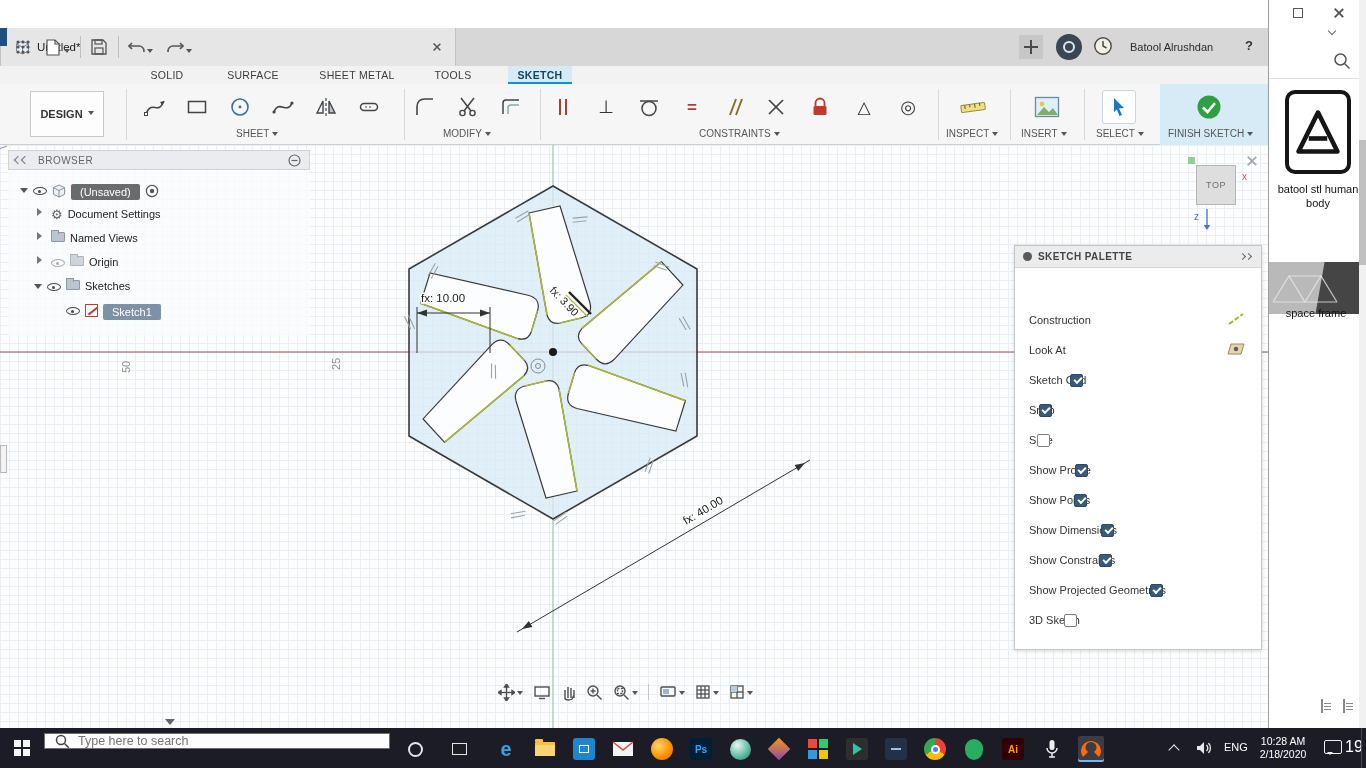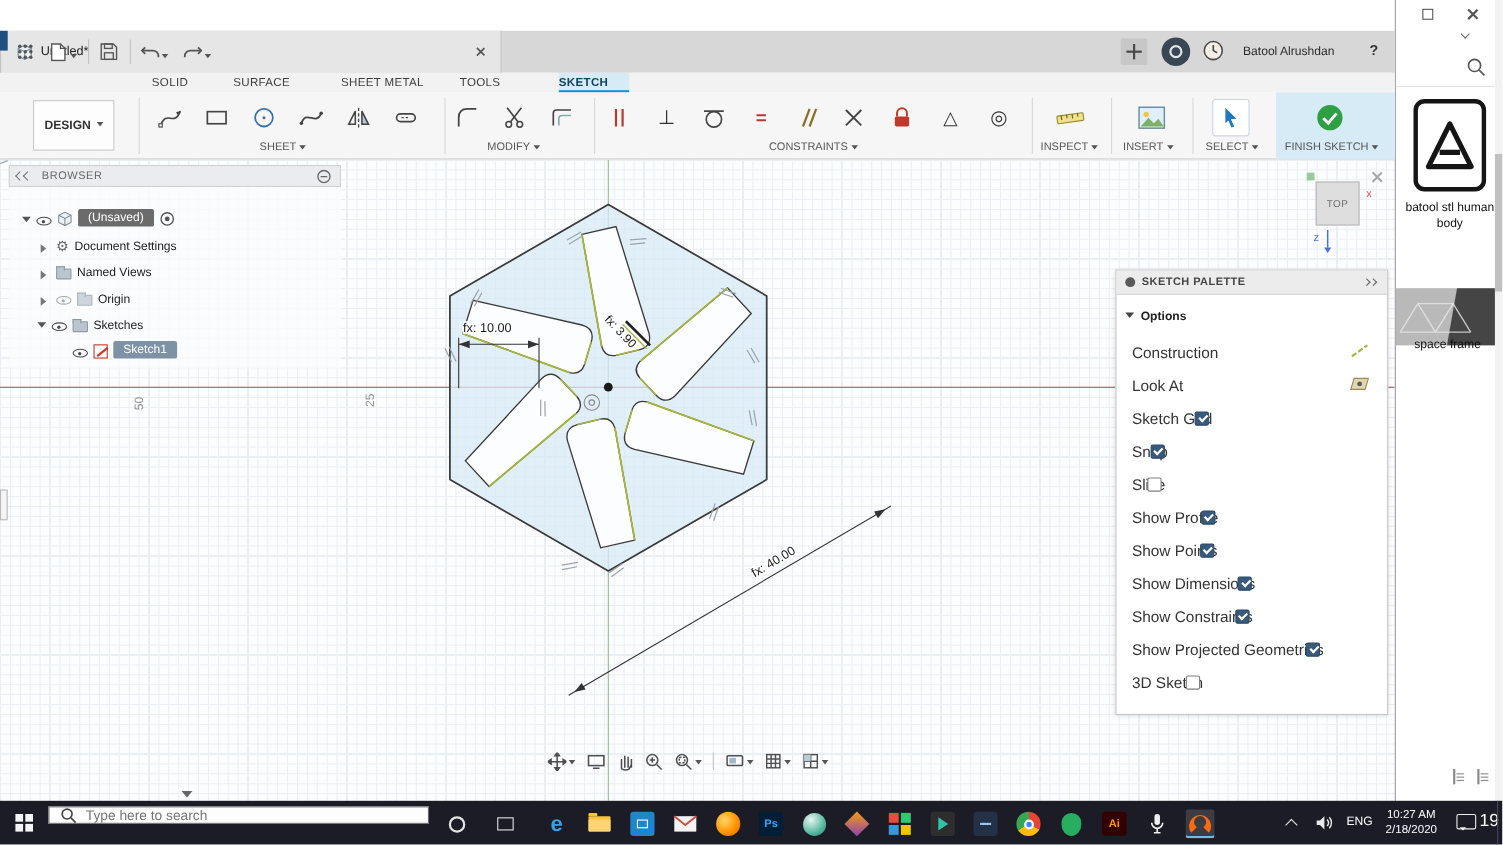--- a/index.html
+++ b/index.html
@@ -26,21 +26,21 @@
 .caret{width:0;height:0;border:3.5px solid transparent;border-top:4.5px solid #555;margin-top:4px}
 .vthin{top:8px;width:1px;height:22px;background:#bfbfbf}
 .doc-tab{left:557px;top:0;width:456px;height:38px;background:#e6e6e6;border-left:1px solid #c3c3c3;border-right:1px solid #c3c3c3;display:flex;align-items:center}
 .plus-tile{left:1019px;top:7px;width:24px;height:24px;background:#c7c7c7;position:absolute}
 .plus-tile::before,.plus-tile::after{content:"";position:absolute;background:#4a4a4a}
 .plus-tile::before{left:5px;top:11px;width:14px;height:2px}
 .plus-tile::after{left:11px;top:5px;width:2px;height:14px}
 
 
 .ribbontabs{left:0;top:66px;width:1268px;height:18px;background:#f2f2f2;z-index:28}
-.rtab{top:0;height:18px;line-height:18px;font-size:10.5px;letter-spacing:.3px;color:#3c3c3c;}
+.rtab{top:0;height:18px;line-height:18px;font-size:10.5px;letter-spacing:.3px;color:#3c3c3c;text-align:center}
 .rtab.active{background:#d6ebf5;border-bottom:2.5px solid #0696d7;color:#11445e;font-weight:bold}
 .toolbar{left:0;top:84px;width:1268px;height:61px;background:#f6f6f6;border-bottom:1px solid #cfcfcf;z-index:28}
 .tool{top:6px;width:34px;height:34px;display:flex;align-items:center;justify-content:center}
 .glab{top:44px;font-size:10px;color:#555;display:flex;align-items:center;gap:3px;white-space:nowrap}
 .vsep{top:5px;width:1px;height:51px;background:#d8d8d8}
 .design-box{left:30px;top:7px;width:74px;height:46px;background:#fdfdfd;border:1px solid #c9c9c9;display:flex;align-items:center;justify-content:center;gap:5px;font-weight:bold;font-size:11px;color:#333}
 .finish-zone{left:1160px;top:0;width:108px;height:61px;background:#d6ebf5}
 .glyph{font-size:15px;color:#333;line-height:1}
 
 
@@ -50,21 +50,21 @@
   linear-gradient(90deg,#eaeff5 1px,transparent 1px),
   linear-gradient(#d7e0ea 1px,transparent 1px),
   linear-gradient(90deg,#d7e0ea 1px,transparent 1px);
  background-size:9px 9px,9px 9px,45px 45px,45px 45px;z-index:1}
 .sketch{position:absolute;left:0;top:0;width:1268px;height:583px}
 .sketch text{font-family:"Liberation Sans",sans-serif}
 
 
 .browser{left:8px;top:5px;width:302px;height:185px;background:rgba(250,251,252,.82);z-index:6}
 .bheader{position:absolute;left:0;top:0;width:100%;height:20px;background:rgba(233,235,238,.95);border:1px solid #d2d2d2;display:flex;align-items:center;font-size:10px;color:#666;letter-spacing:.5px}
-.brow{position:absolute;height:22px;display:flex;align-items:flex-end;gap:5px;font-size:11px;color:#222}
+.brow{position:absolute;height:22px;display:flex;align-items:flex-start;gap:5px;font-size:11px;color:#222}
 .tri-exp{width:0;height:0;border:4px solid transparent;border-top:5px solid #555;margin-top:4px}
 .tri-col{width:0;height:0;border:4px solid transparent;border-left:5px solid #777;margin-left:3px}
 .eye{position:relative;width:14px;height:12px;display:inline-block}
 .eye::before{content:"";position:absolute;left:0;top:3px;width:12px;height:6px;border:1px solid #4a4a4a;border-radius:50%}
 .eye::after{content:"";position:absolute;left:4.5px;top:5.5px;width:3px;height:3px;background:#4a4a4a;border-radius:50%}
 .fold{position:relative;width:14px;height:10px;background:#bcc5ce;border:1px solid #8d99a6;border-radius:1px}
 .fold::before{content:"";position:absolute;top:-3.5px;left:-1px;width:6px;height:3px;background:#bcc5ce;border:1px solid #8d99a6;border-bottom:none}
 .pill-dark{background:#6b6b6b;color:#fff;padding:2px 9px;border-radius:2px;font-size:11px}
 .pill-blue{background:#7d92a4;color:#fff;padding:2px 9px;border-radius:2px;font-size:11px}
 .skicon{position:relative;width:13px;height:13px;border:1.6px solid #c23b2e}
@@ -79,21 +79,21 @@
 
 .viewcube{left:1188px;top:8px;width:72px;height:88px;z-index:6}
 .cubeface{position:absolute;left:8px;top:12px;width:40px;height:40px;background:#dedede;border:1px solid #b7b7b7;display:flex;align-items:center;justify-content:center;font-size:9px;color:#6e6e6e;letter-spacing:.5px}
 
 
 .palette{left:1014px;top:100px;width:248px;height:405px;background:#fff;border:1px solid #c6c6c6;box-shadow:0 1px 4px rgba(0,0,0,.15);z-index:7}
 .pheader{position:absolute;left:0;top:0;width:100%;height:22px;background:#ececec;border-bottom:1px solid #d5d5d5;display:flex;align-items:center;font-size:10px;font-weight:bold;color:#444;letter-spacing:.4px}
 .pdot{width:9px;height:9px;border-radius:50%;background:#5a5a5a;margin:0 6px 0 8px}
 .dchev{display:inline-block;width:5px;height:5px;border-top:1.6px solid #666;border-right:1.6px solid #666;transform:rotate(45deg)}
 .prow{position:absolute;left:0;width:100%;height:24px;display:flex;align-items:center}
-.plabel{margin-left:14px;font-size:14px;color:#333}
+.plabel{margin-left:14px;font-size:11px;color:#333}
 .pctrl{position:absolute;right:16px}
 .cb{position:relative;width:13px;height:13px;border:1px solid #7e7e7e;border-radius:2px;background:#fff}
 .cb.on{background:#3a5a7c;border-color:#2c4a68}
 .cb.on::after{content:"";position:absolute;left:2.5px;top:2.5px;width:6px;height:3px;border-left:2px solid #fff;border-bottom:2px solid #fff;transform:rotate(-45deg)}
 
 
 .side{left:1268px;top:0;width:98px;height:728px;background:#fff;border-left:1px solid #9d9d9d;z-index:25}
 .sidethumb{position:absolute;left:0;top:262px;width:91px;height:52px;background:linear-gradient(100deg,#b9b9b9 55%,#454545 56%)}
 .caption{position:absolute;width:94px;text-align:center;font-size:11px;color:#111;line-height:14px}
 .sscroll{position:absolute;right:0;top:0;width:7px;height:728px;background:#f1f1f1}
@@ -637,24 +637,20 @@
 
     <div class="t palette">
       <div class="pheader">
         <span class="pdot"></span>
         <span>SKETCH PALETTE</span>
         <span style="margin-left:auto;margin-right:10px;display:inline-flex;gap:1px">
             <span class="dchev"></span>
             <span class="dchev"></span>
           </span>
       </div>
-      <div class="prow" style="top:30px">
-        <span style="margin-left:8px;width:0;height:0;border:4px solid transparent;border-top:5px solid #444"></span>
-        <span style="margin-left:6px;font-weight:bold;font-size:11px;color:#222">Options</span>
-      </div>
 
       <div class="prow" style="top:62px">
         <span class="plabel">Construction</span>
         <span class="pctrl">
           <svg width="18" height="14" viewBox="0 0 18 14">
               <line x1="2" y1="12" x2="16" y2="2" stroke="#a8b63c" stroke-width="2" stroke-dasharray="5 2"></line>
             </svg>
         </span>
       </div>
       <div class="prow" style="top:92px">
@@ -837,21 +833,21 @@
         </svg>
     </span>
 
     <span class="t chevup" style="left:1170px;top:18px"></span>
     <svg class="t" style="left:1196px;top:12px" width="17" height="16" viewBox="0 0 17 16">
         <path d="M1 6 H4 L8 2 V14 L4 10 H1 Z" fill="#e8e8e8"></path>
         <path d="M10.5 5 a4.5 4.5 0 0 1 0 6 M12.5 3 a7.5 7.5 0 0 1 0 10" stroke="#e8e8e8" stroke-width="1.3" fill="none"></path>
       </svg>
     <span class="t traytxt" style="left:1224px;top:13px">ENG</span>
     <span class="t clockblk">
-      <div>10:27 AM</div>
+      <div>10:28 AM</div>
       <div>2/18/2020</div>
     </span>
     <span class="t" style="left:1324px;top:10px;display:flex;align-items:center;gap:3px">
       <span class="bubble"></span>
       <span style="color:#fff;font-size:16px">19</span>
     </span>
     <span class="t" style="left:1361px;top:0;width:1px;height:40px;background:#46465a"></span>
   </div>
 
 </div>

